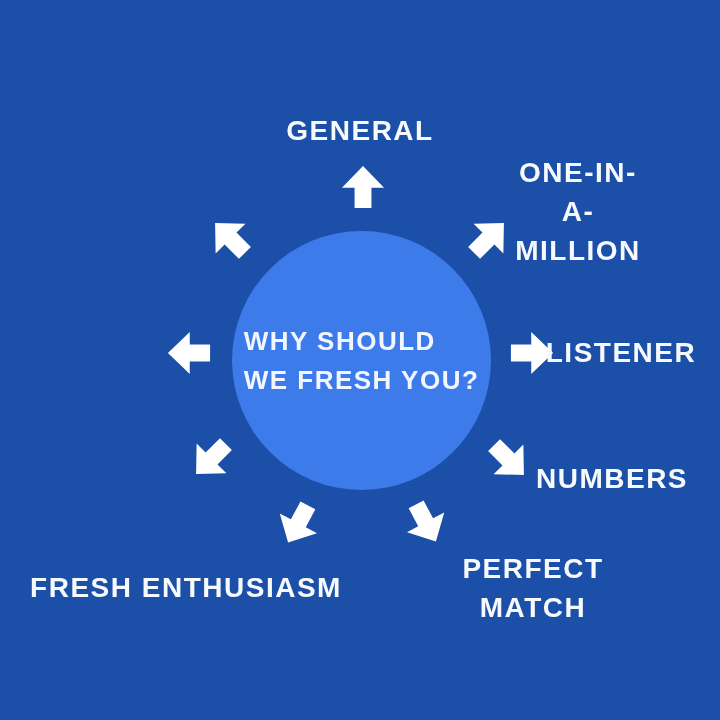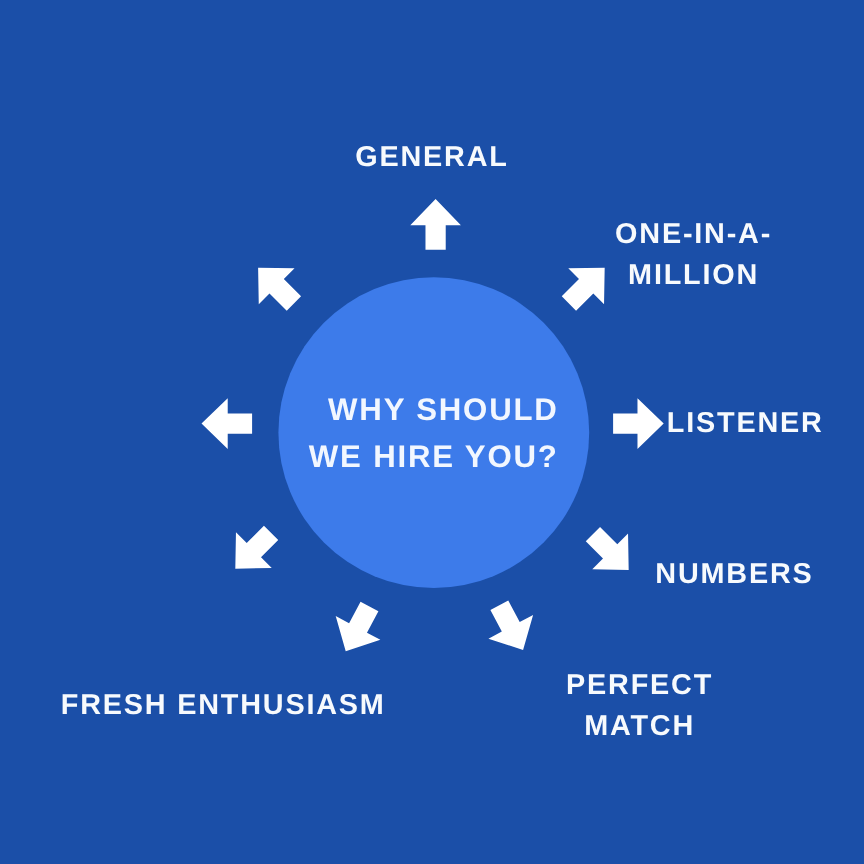--- a/index.html
+++ b/index.html
@@ -26,33 +26,33 @@
     height: 259px;
     border-radius: 50%;
     background: var(--circle, #3d7bea);
     display: flex;
     align-items: center;
     justify-content: center;
   }
   .center-text {
     display: flex;
     flex-direction: column;
-    align-items: flex-end;
+    align-items: flex-start;
     color: #f2f7ff;
     font-size: 26px;
     font-weight: 600;
     letter-spacing: 1.5px;
     line-height: 1.5;
     text-align: center;
   }
   .label {
     position: absolute;
     transform: translate(-50%, -50%);
     color: #f7fafd;
-    font-size: 24px;
+    font-size: 28px;
     font-weight: 700;
     letter-spacing: 1.5px;
     white-space: pre-line;
     text-align: center;
     line-height: 1.4;
   }
   .arrow {
     position: absolute;
     width: 46px;
     height: 46px;
@@ -79,21 +79,21 @@
 
   <svg class="defs-holder" aria-hidden="true">
     <defs>
       <path id="block-arrow-up" d="M12 1 L23 12.4 L16.4 12.4 L16.4 23 L7.6 23 L7.6 12.4 L1 12.4 Z"></path>
     </defs>
   </svg>
 
   <div class="circle">
     <div class="center-text">
       <span>WHY SHOULD</span>
-      <span>WE HIRE YOU?</span>
+      <span>WE FRESH YOU?</span>
     </div>
   </div>
 
   <span class="arrow" style="left:363px; top:187px; --rot:0deg">
     <svg viewBox="0 0 24 24">
         <use href="#block-arrow-up"></use>
       </svg>
   </span>
   <span class="arrow" style="left:489px; top:238px; --rot:45deg">
     <svg viewBox="0 0 24 24">

